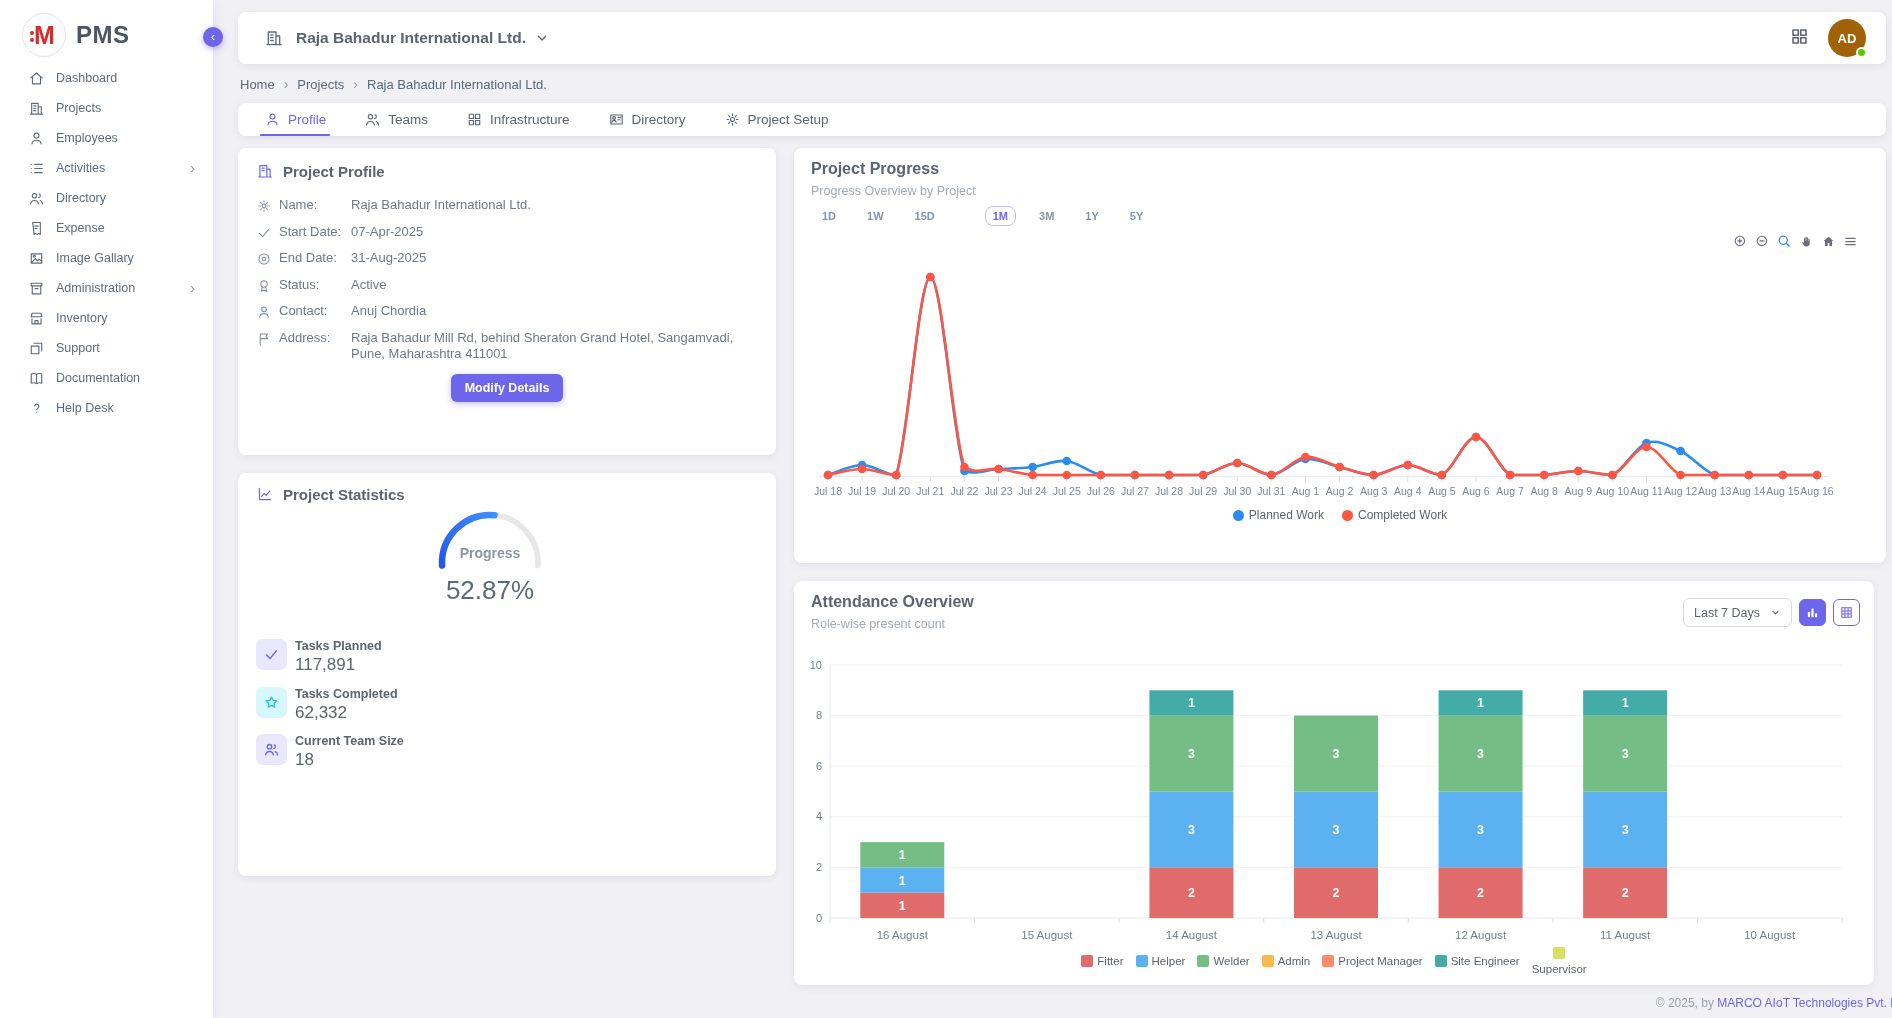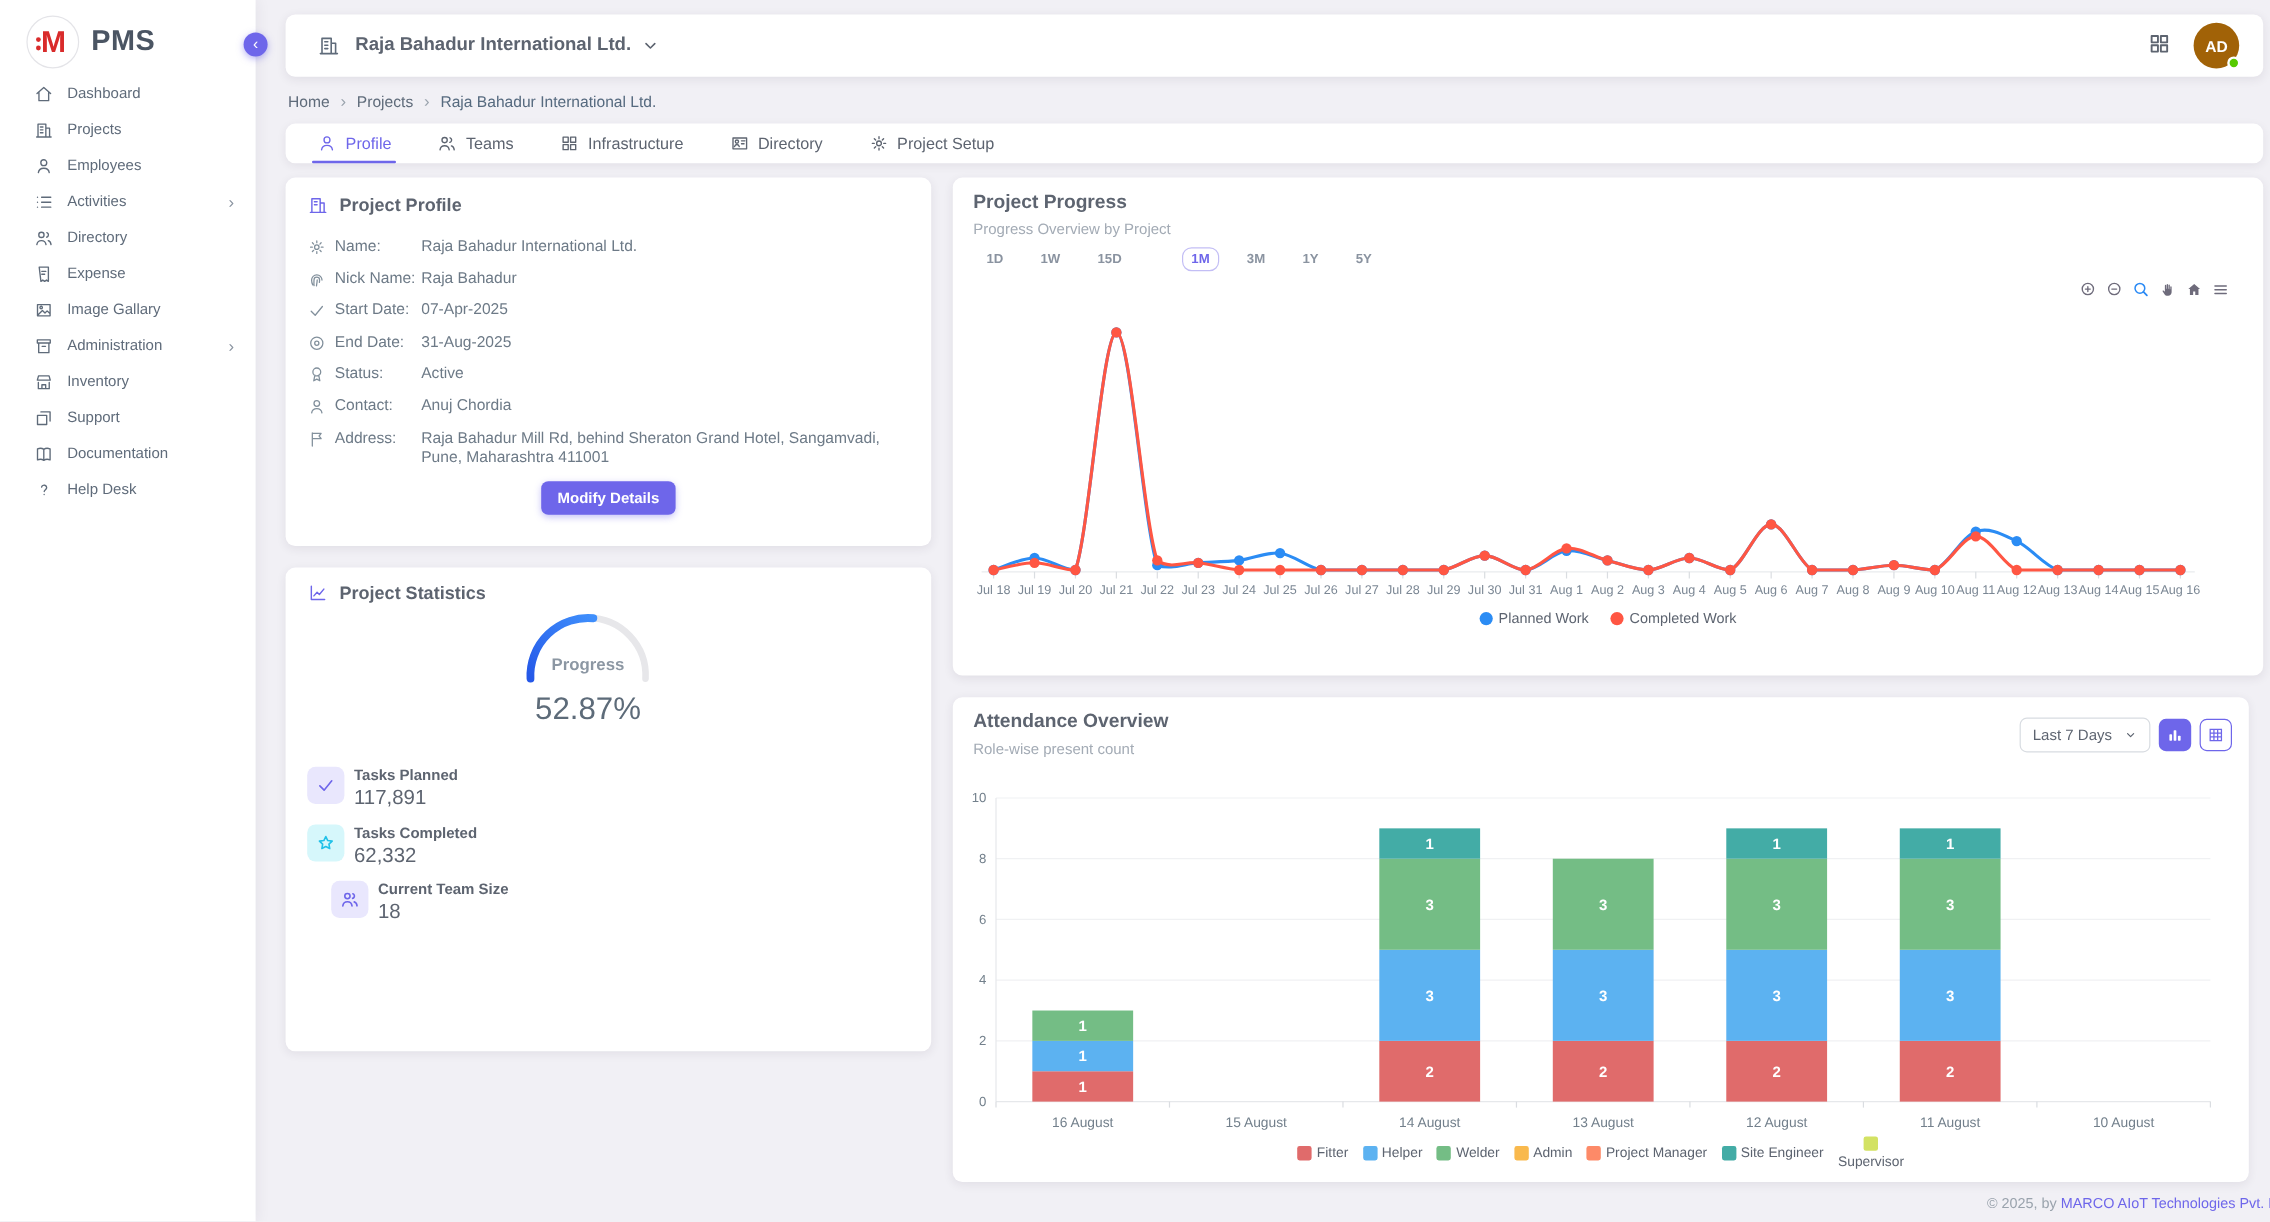--- a/index.html
+++ b/index.html
@@ -266,27 +266,20 @@
         </svg>
       <span>Project Profile</span>
     </div>
     <div class="fields" id="profile-fields">
         <div class="f-row">
           <svg viewBox="0 0 24 24" class="ic">
             <path d="M12 14.8a2.8 2.8 0 1 0 0-5.6 2.8 2.8 0 0 0 0 5.6ZM12 4.2v2.2M12 17.6v2.2M4.2 12h2.2M17.6 12h2.2M6.5 6.5l1.6 1.6M15.9 15.9l1.5 1.5M17.4 6.5l-1.5 1.6M8.1 15.9l-1.6 1.5"></path>
           </svg>
           <span class="f-label">Name:</span>
           <span class="f-value">Raja Bahadur International Ltd.</span>
-        </div>
-        <div class="f-row">
-          <svg viewBox="0 0 24 24" class="ic">
-            <path d="M6.9 18.6c-.9-1.7-1.4-3.7-1.4-6 0-3.6 2.9-6.5 6.5-6.5s6.5 2.9 6.5 6.5M8.6 19.5c-.4-2-.1-4.5-.1-7 0-1.9 1.6-3.5 3.5-3.5s3.5 1.6 3.5 3.5c0 1-.1 2-.3 2.9M11.6 19.8c.2-2.3.9-4.8.9-7.3"></path>
-          </svg>
-          <span class="f-label">Nick Name:</span>
-          <span class="f-value">Raja Bahadur</span>
         </div>
         <div class="f-row">
           <svg viewBox="0 0 24 24" class="ic">
             <path d="M5 12.6l5 5 9-11"></path>
           </svg>
           <span class="f-label">Start Date:</span>
           <span class="f-value">07-Apr-2025</span>
         </div>
         <div class="f-row">
           <svg viewBox="0 0 24 24" class="ic">
@@ -355,21 +348,21 @@
           <div class="stat-iconbox" style="background: rgb(214, 247, 251);">
             <svg viewBox="0 0 24 24" class="ic" style="stroke: rgb(33, 193, 232);">
               <path d="M12 4.4l2.3 4.7 5.2.7-3.8 3.6.9 5.1-4.6-2.4-4.6 2.4.9-5.1-3.8-3.6 5.2-.7Z"></path>
             </svg>
           </div>
           <div>
             <div class="stat-label">Tasks Completed</div>
             <div class="stat-value">62,332</div>
           </div>
         </div>
-        <div class="stat-row" style="top: 261px; margin-left: 20px;">
+        <div class="stat-row" style="top: 261px;">
           <div class="stat-iconbox" style="background: rgb(233, 231, 253);">
             <svg viewBox="0 0 24 24" class="ic" style="stroke: rgb(110, 102, 234);">
               <path d="M9.2 11.2a3.1 3.1 0 1 0 0-6.2 3.1 3.1 0 0 0 0 6.2ZM3.8 19.6c.4-3.2 2.7-4.8 5.4-4.8s5 1.6 5.4 4.8M15.6 5.4c1.7.6 2.3 2.6 1.4 4.1-.4.7-1 1.1-1.7 1.3M17.2 14.9c2 .6 3.1 2.2 3.3 4.7"></path>
             </svg>
           </div>
           <div>
             <div class="stat-label">Current Team Size</div>
             <div class="stat-value">18</div>
           </div>
         </div>

